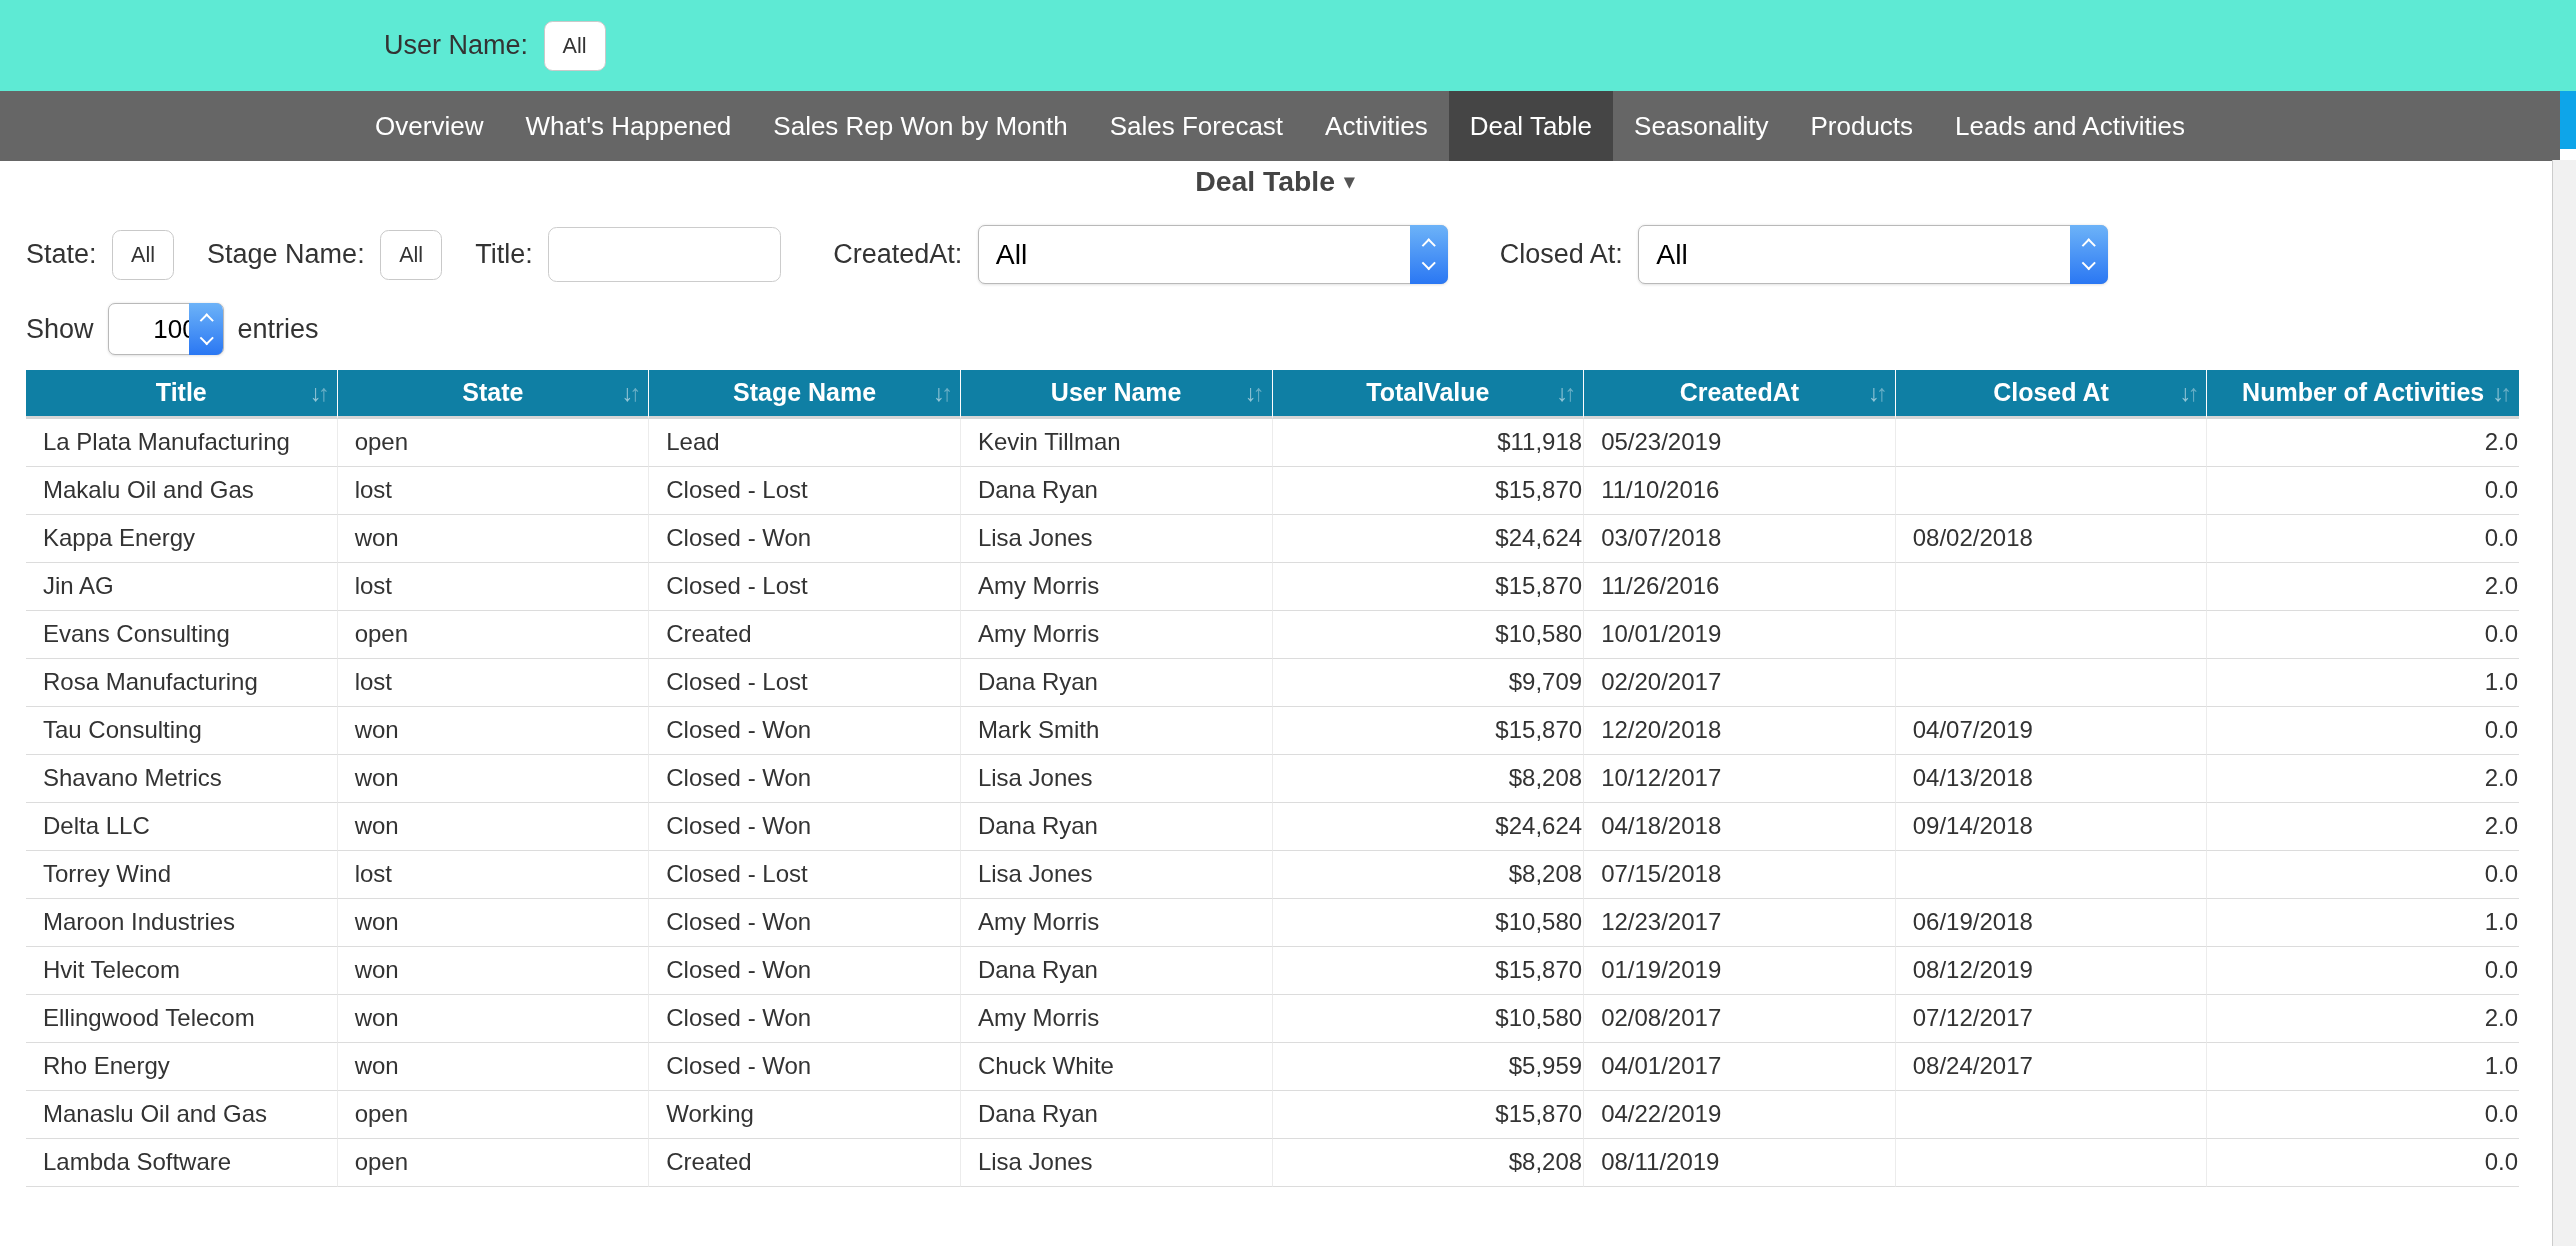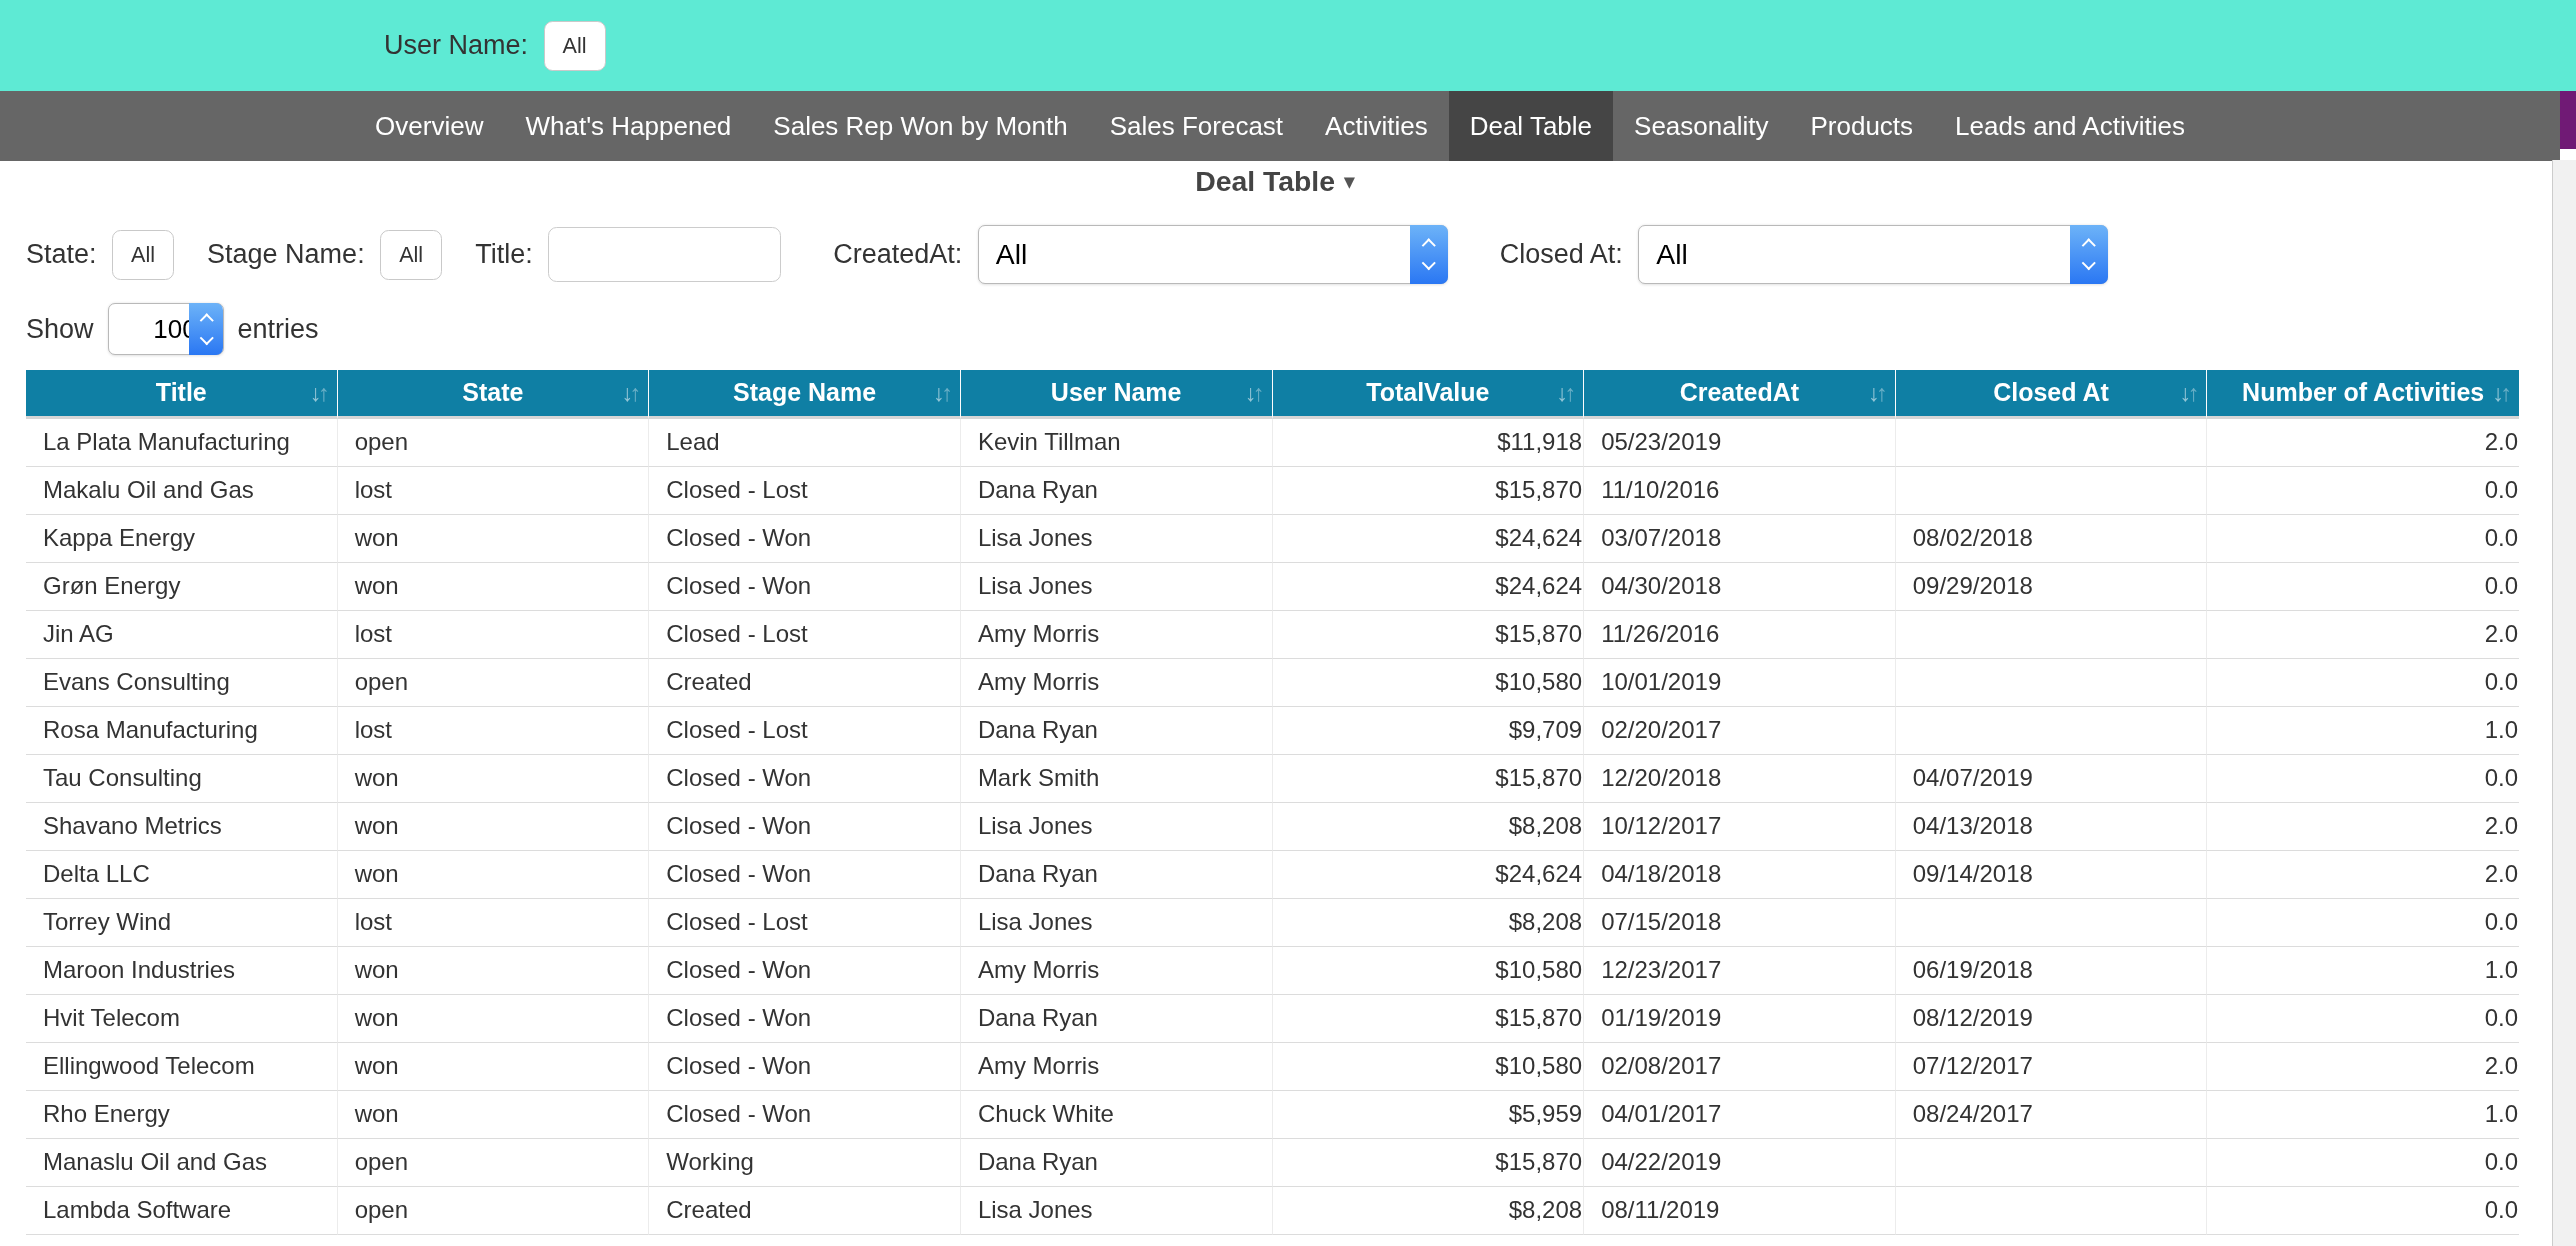--- a/index.html
+++ b/index.html
@@ -9,21 +9,21 @@
   
   .top-bar { width:2576px; height:91px; background:#5eead4;
              display:flex; align-items:center; }
   .top-bar .lbl { margin-left:384px; font-size:27px; color:#333; }
   .pill { min-width:62px; height:50px; margin-left:15.5px; background:#fff;
           border:1.7px solid #c9c9c9; border-radius:8.6px; display:flex;
           align-items:center; justify-content:center; font-size:21.6px; color:#333;
           cursor:pointer; }
 
   
-  .nav-wrap { width:2576px; height:58px; background:#701a75; }
+  .nav-wrap { width:2576px; height:58px; background:#0ea5e9; }
   .nav { width:2560px; height:70px; background:#666666; display:flex;
          justify-content:center; }
   .nav .tab { padding:0 21px; line-height:70px; font-size:26px; color:#fff;
               white-space:nowrap; cursor:pointer; }
   .nav .tab.active { background:#454545; }
 
   
   .gutter { position:absolute; right:0; top:160px; width:24px; height:1086px;
             background:#f1f1f1; border-left:1.7px solid #cccccc; }
 
@@ -194,30 +194,20 @@
         <td class="al">Kappa Energy</td>
         <td class="al">won</td>
         <td class="al">Closed - Won</td>
         <td class="al">Lisa Jones</td>
         <td class="ar">$24,624</td>
         <td class="al">03/07/2018</td>
         <td class="al">08/02/2018</td>
         <td class="ar">0.0</td>
       </tr>
       <tr>
-        <td class="al">Grøn Energy</td>
-        <td class="al">won</td>
-        <td class="al">Closed - Won</td>
-        <td class="al">Lisa Jones</td>
-        <td class="ar">$24,624</td>
-        <td class="al">04/30/2018</td>
-        <td class="al">09/29/2018</td>
-        <td class="ar">0.0</td>
-      </tr>
-      <tr>
         <td class="al">Jin AG</td>
         <td class="al">lost</td>
         <td class="al">Closed - Lost</td>
         <td class="al">Amy Morris</td>
         <td class="ar">$15,870</td>
         <td class="al">11/26/2016</td>
         <td class="al"></td>
         <td class="ar">2.0</td>
       </tr>
       <tr>

